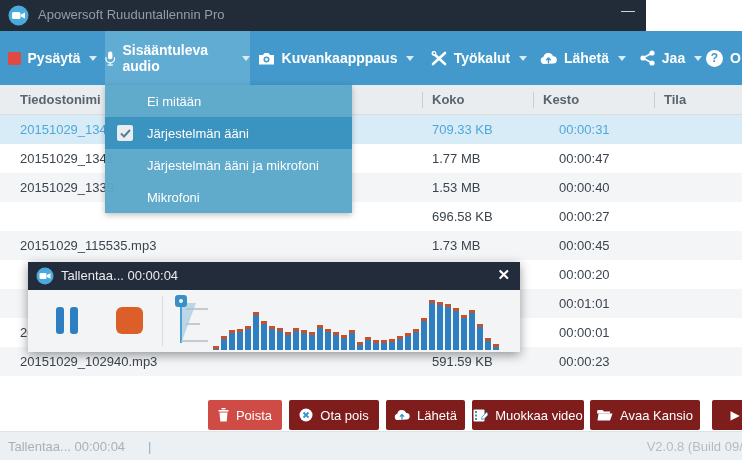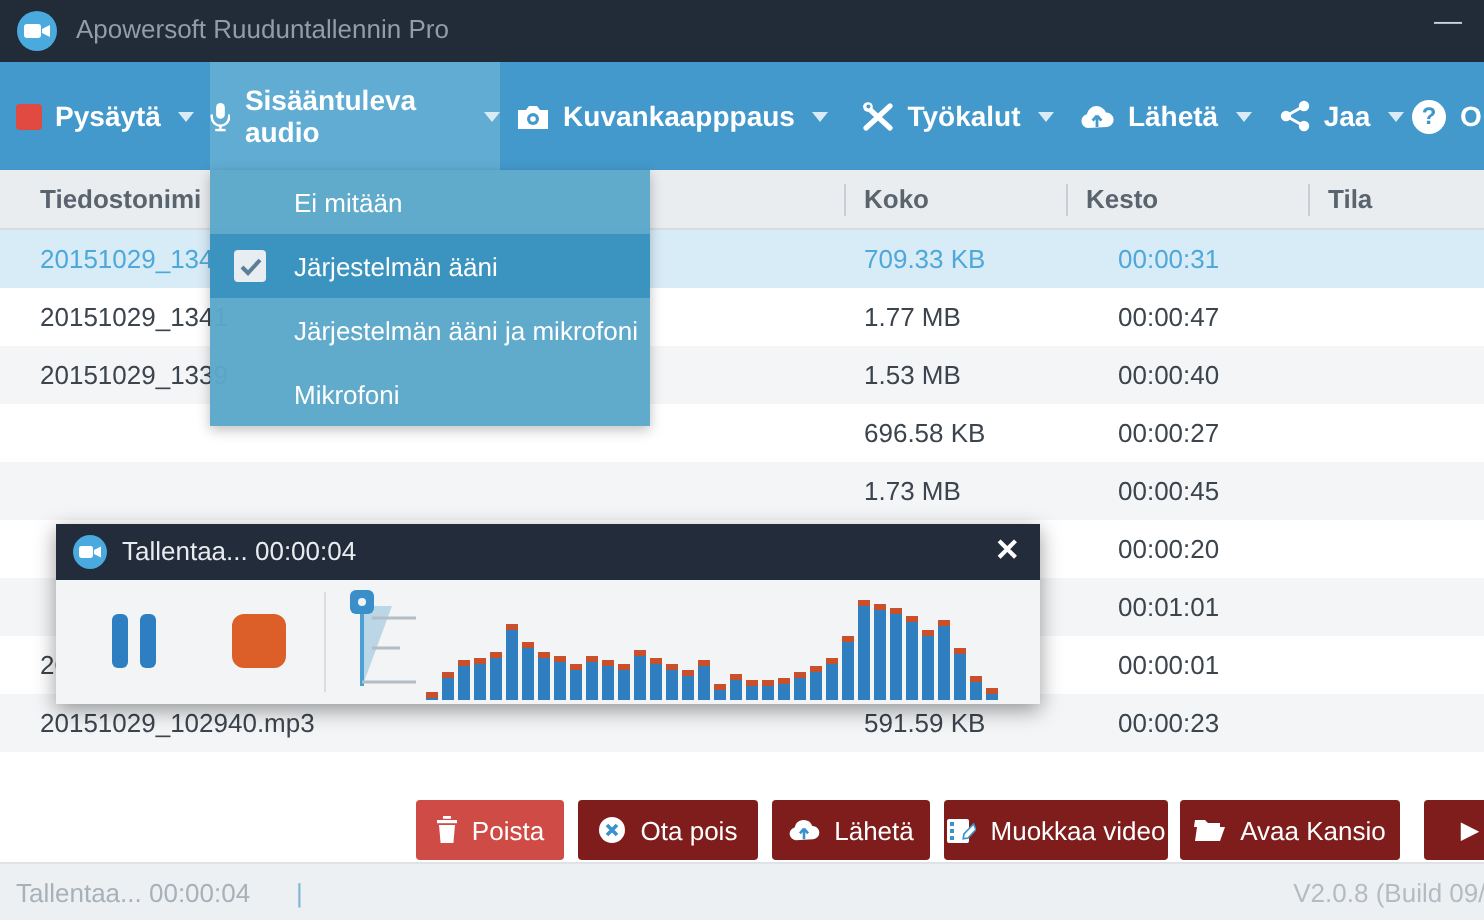--- a/index.html
+++ b/index.html
@@ -1,21 +1,21 @@
 <!DOCTYPE html>
 <html><head>
 <meta charset="utf-8">
 <style>
   * { margin:0; padding:0; box-sizing:border-box; }
   body { background:#555; font-family:"Liberation Sans", sans-serif; }
   .window { position:relative; width:742px; height:460px; background:#fff; overflow:hidden;
             font-family:"Liberation Sans", sans-serif; }
 
   
-  .titlebar { position:absolute; top:0; left:0; width:742px; height:31px; background:#222b38; }
+  .titlebar { position:absolute; top:0; left:0; width:646px; height:31px; background:#222b38; }
   .app-icon { position:absolute; left:8px; top:5px; width:21px; height:21px; }
   .titlebar .title { position:absolute; left:38px; top:7px; font-size:13px; color:#939ca9; }
   .min-btn { position:absolute; right:-5px; top:2px; color:#cdd3da; font-size:14px; width:30px; text-align:left; }
 
   
   .toolbar { position:absolute; top:31px; left:0; width:742px; height:54px; background:#4399cb; }
   .tbtn { position:absolute; top:0; height:54px; display:flex; align-items:center; justify-content:center;
           gap:7px; color:#fff; font-size:14px; font-weight:700; cursor:pointer; }
   .tbtn .caret { width:0; height:0; border-left:4px solid transparent; border-right:4px solid transparent;
                  border-top:5px solid #d9ecf6; margin-left:2px; }
@@ -40,21 +40,21 @@
   .sep1 { left:422px; } .sep2 { left:533px; } .sep3 { left:654px; }
 
   .tbody { position:absolute; top:115px; left:0; width:742px; }
   .trow { position:relative; width:742px; height:29px; background:#fff; font-size:13px; color:#3c444d; cursor:pointer; }
   .trow.alt { background:#f3f5f7; }
   .trow.selected { background:#d8ecf8; color:#4fa8da; }
   .cell { position:absolute; top:7px; white-space:nowrap; }
   .c-name { left:20px; } .c-size { left:432px; } .c-dur { left:543px;margin-left:16px; }
 
   
-  .menu { position:absolute; left:105px; top:85px; width:220px; background:rgba(91,167,201,0.97);
+  .menu { position:absolute; left:105px; top:85px; width:247px; background:rgba(91,167,201,0.97);
           box-shadow:0 2px 6px rgba(0,0,0,0.25); z-index:5; }
   .menu-item { position:relative; height:32px; display:flex; align-items:center; color:#fff;
                font-size:13px; padding-left:42px; cursor:pointer; }
   .menu-item.active { background:#3b93c0; }
   .checkbox { position:absolute; left:12px; top:8px; width:16px; height:16px; background:#e8edf1;
               border-radius:2px; display:flex; align-items:center; justify-content:center; }
   .checkbox svg { display:block; }
 
   
   .recorder { position:absolute; left:28px; top:262px; width:492px; height:90px; z-index:8;
@@ -194,20 +194,21 @@
       <div class="trow alt">
         <span class="cell c-name">20151029_1339</span>
         <span class="cell c-size">1.53 MB</span>
         <span class="cell c-dur">00:00:40</span>
       </div>
       <div class="trow">
         <span class="cell c-size">696.58 KB</span>
         <span class="cell c-dur">00:00:27</span>
       </div>
       <div class="trow alt">
+        <span class="cell c-name">20151029_115535.mp3</span>
         <span class="cell c-size">1.73 MB</span>
         <span class="cell c-dur">00:00:45</span>
       </div>
       <div class="trow">
         <span class="cell c-name"></span>
         <span class="cell c-size"></span>
         <span class="cell c-dur">00:00:20</span>
       </div>
       <div class="trow alt">
         <span class="cell c-name"></span>

